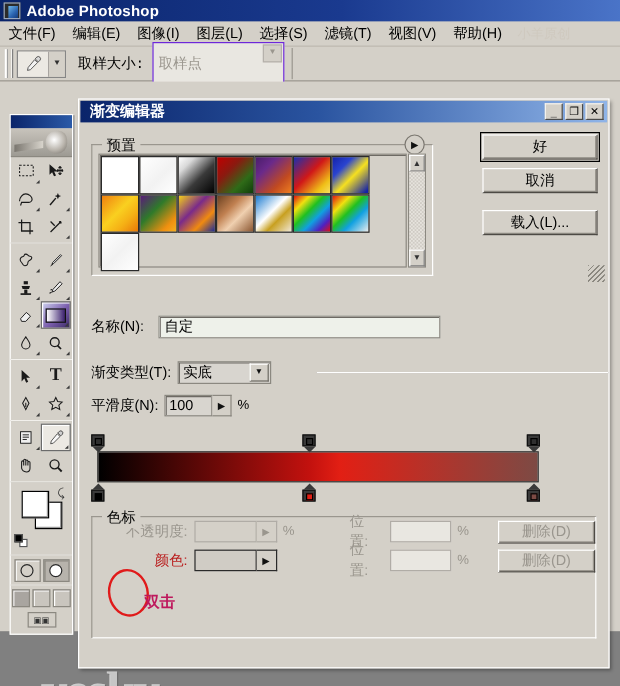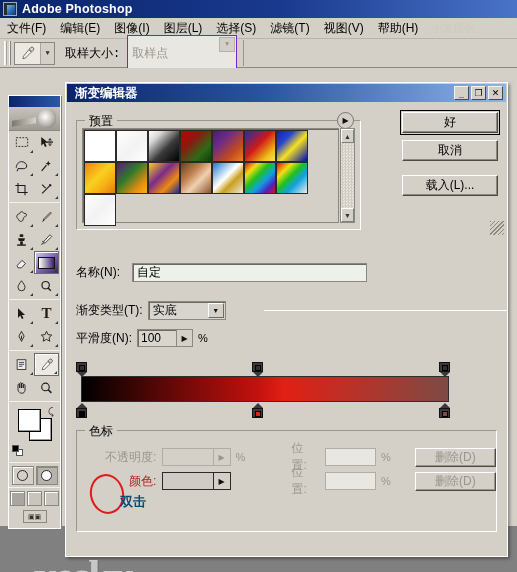--- a/index.html
+++ b/index.html
@@ -337,29 +337,29 @@
   }
   .stop-col .house i { display:block; margin:2px auto 0; width:6px; height:6px; border:1px solid #000; }
 
   .circle-hint {
     position: absolute; left: 90px; top: 406px; width: 34px; height: 40px;
     border: 2.5px solid #e01a1a; border-radius: 50%;
     transform: rotate(-12deg);
   }
   .dbl-hint {
     position: absolute; left: 120px; top: 425px;
-    color: #0c4a6e; font-weight: bold; font-size: 13px; font-family: Liberation Mono, monospace;
+    color: #be185d; font-weight: bold; font-size: 13px; font-family: Liberation Mono, monospace;
   }
 
   
   .cs-group {
     position: absolute; left: 10px; top: 318px; width: 421px; height: 102px;
   }
   .cs-row { display: flex; align-items: center; height: 24px; margin-left: 14px; }
-  .cs-row.r1 { margin-top: 14px; }
+  .cs-row.r1 { margin-top: 0; }
   .cs-lbl { font-size: 12px; color: #9a968e; width: 66px; text-align: right; margin-right: 6px; }
   .cs-lbl.on { color: #b91c1c; }
   .cs-field {
     width: 52px; height: 18px; background: #d4d0c8;
     border: 1px solid #b0aca6; display: flex; align-items: center; padding-left: 3px;
     font-size: 12px;
   }
   .cs-field.on { border-color: #2a2a2a; background: #d0ccc5; }
   .cs-field.white { background: #e9e7e1; border-color:#b0aca6; }
   .cs-arrow {

